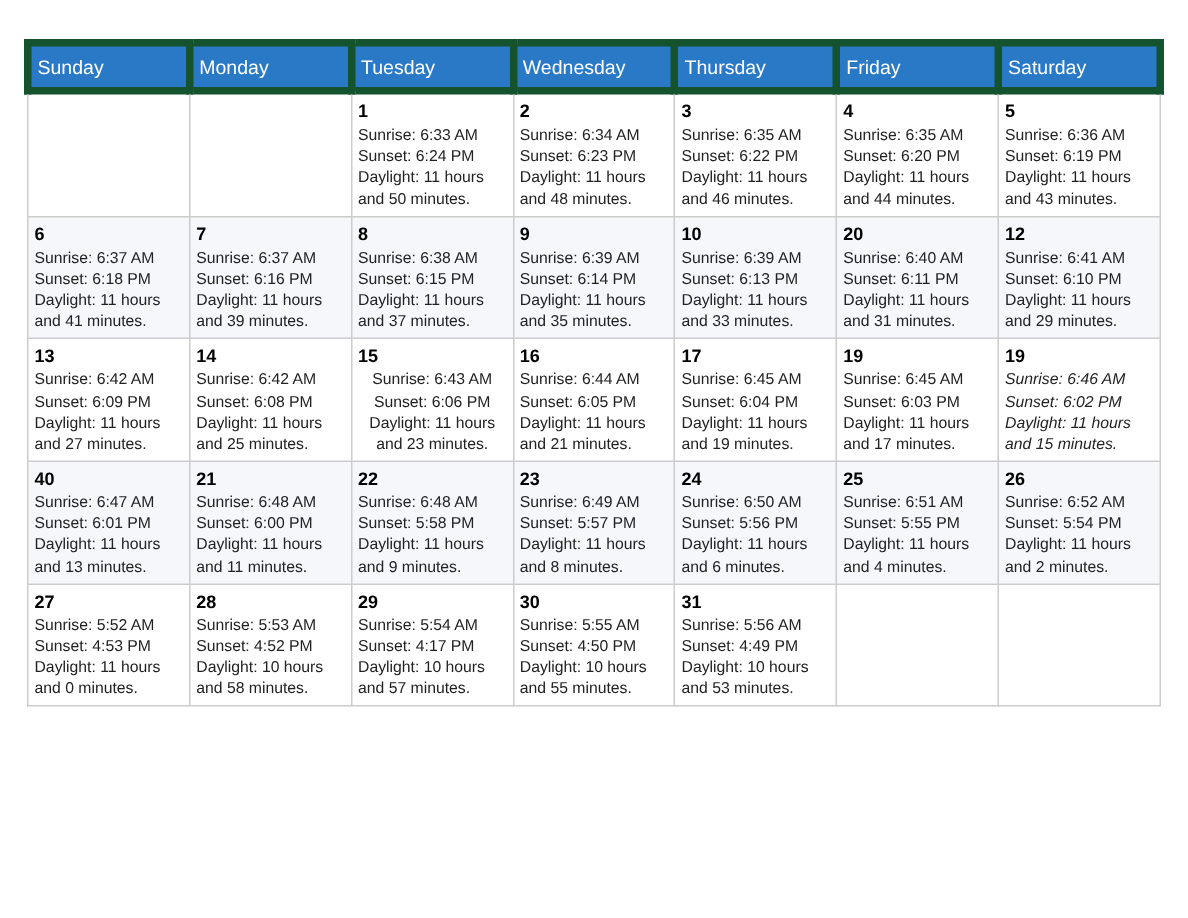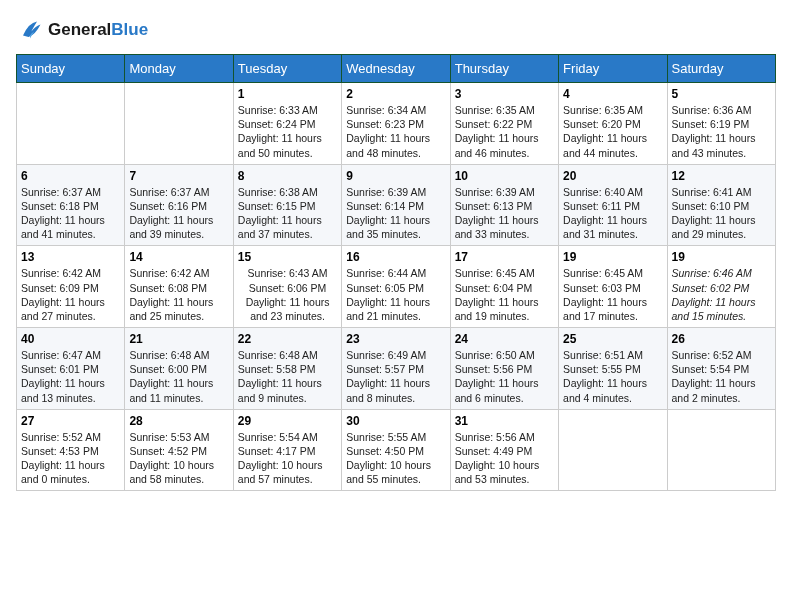--- a/index.html
+++ b/index.html
@@ -42,21 +42,21 @@
       border-collapse: collapse;
       font-size: 11px;
     }
     thead th {
       background-color: #2979c7;
       color: #fff;
       padding: 6px 4px;
       text-align: left;
       font-size: 13px;
       font-weight: normal;
-      border: 1px solid #14532d;
+      border: 5px solid #14532d;
     }
     tbody td {
       border: 1px solid #ccc;
       vertical-align: top;
       padding: 4px;
       height: 80px;
       width: calc(100% / 7);
     }
     .day-num {
       font-weight: bold;
@@ -76,29 +76,20 @@
       background: #f5f7fa;
     }
     tr:nth-child(odd) td {
       background: #fff;
     }
   </style>
 </head>
 <body>
 
 <div class="header">
-  <div class="logo">
-    <svg class="logo-bird" viewBox="0 0 40 40" xmlns="http://www.w3.org/2000/svg">
-      <path d="M10 28 Q18 10 30 8 Q24 18 22 22 Q28 14 35 12 Q28 26 18 30 Z" fill="#2979c7"></path>
-      <path d="M20 28 Q22 24 26 22 Q22 28 20 32 Z" fill="#5ba8e5"></path>
-    </svg>
-    <div>
-      <div style="font-size:17px;font-weight:bold;color:#1a1a1a;line-height:1.2;">General<span style="color:#2979c7;">Blue</span></div>
-    </div>
-  </div>
 </div>
 
 <table>
   <thead>
     <tr>
     <th>Sunday</th>
         <th>Monday</th>
         <th>Tuesday</th>
         <th>Wednesday</th>
         <th>Thursday</th>

